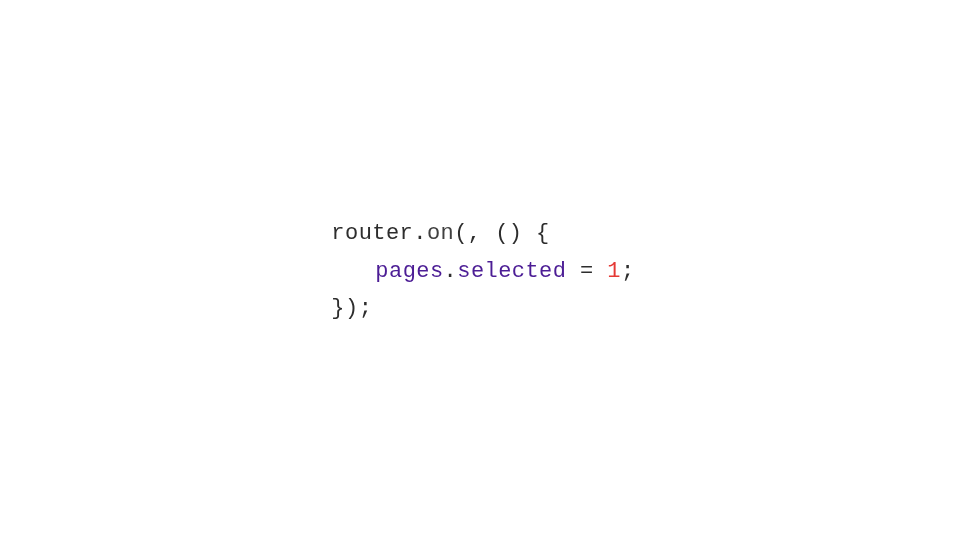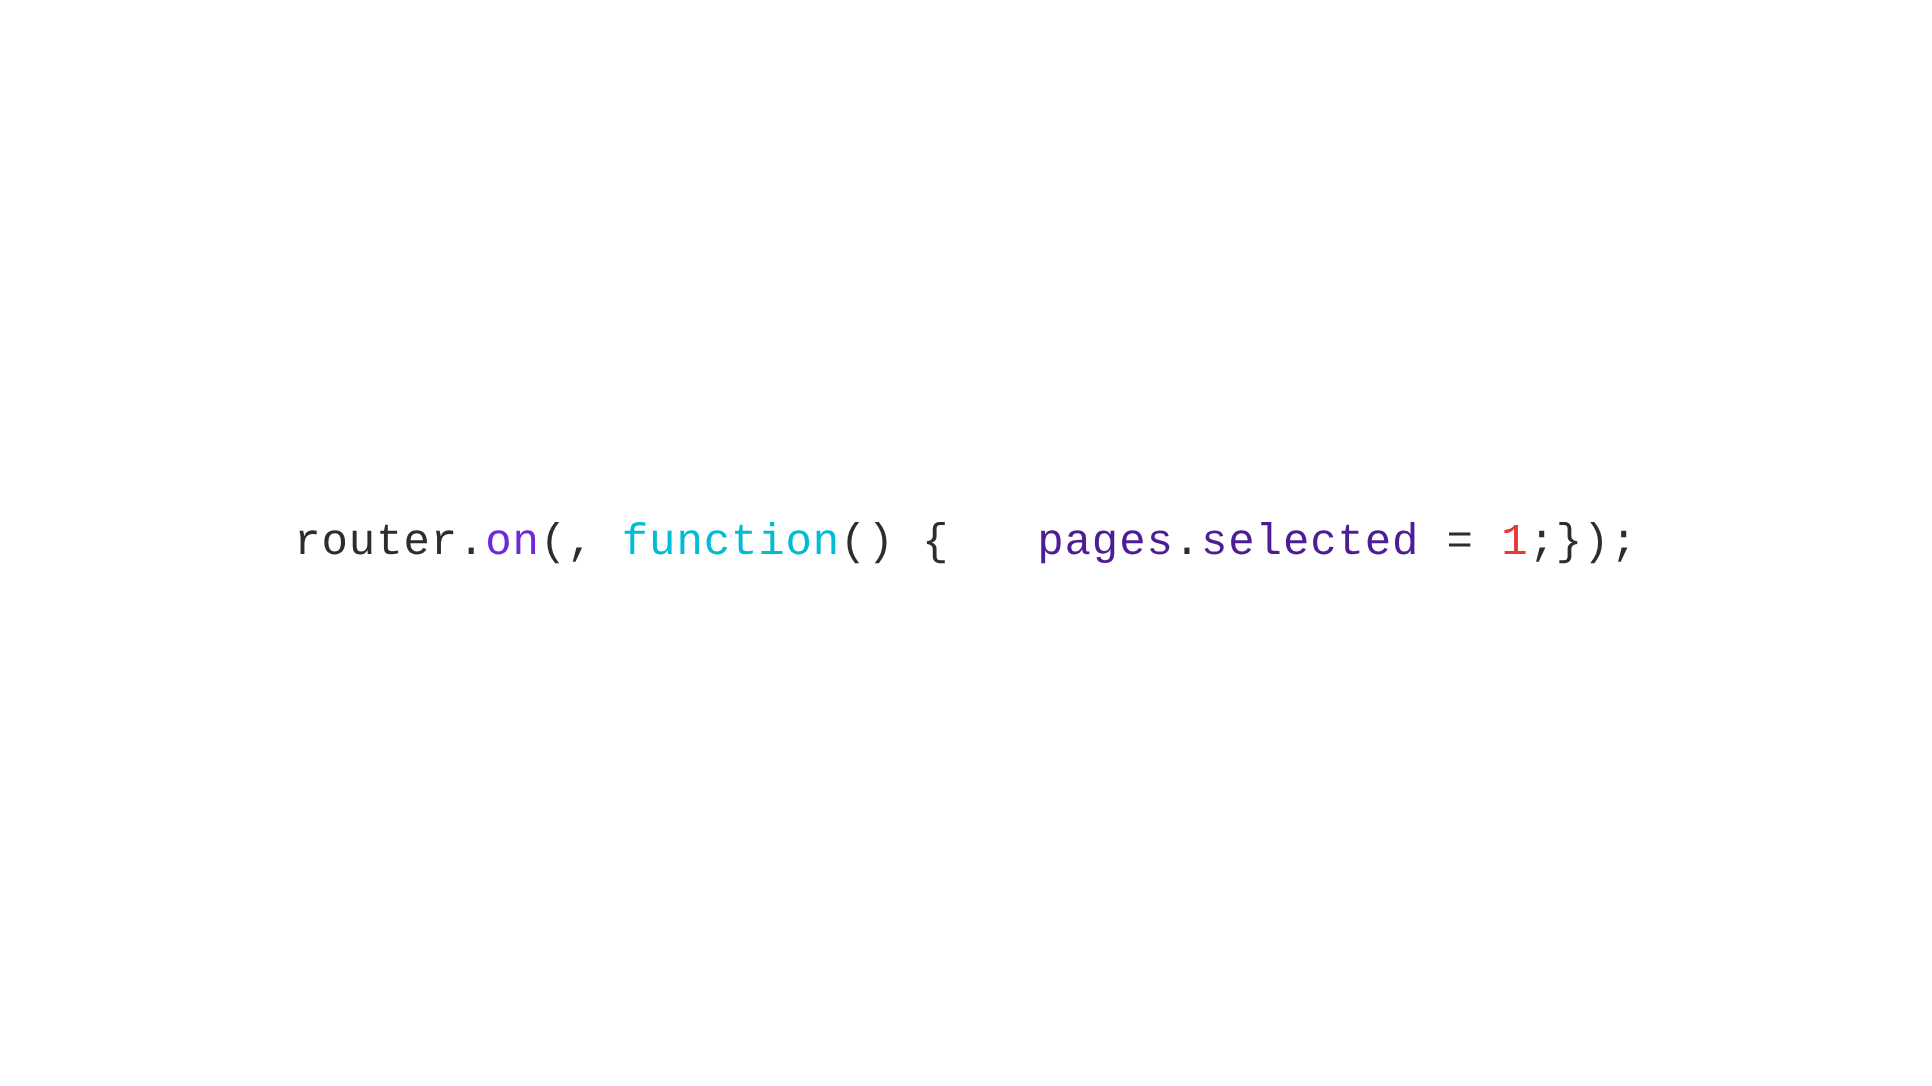--- a/index.html
+++ b/index.html
@@ -13,51 +13,52 @@
       height: 543px;
       background-color: #ffffff;
       display: flex;
       align-items: center;
       justify-content: center;
       font-family: 'Courier New', Courier, monospace;
     }
 
     .code-block {
       display: flex;
+      flex-direction: column;
       gap: 0;
       font-size: 22px;
       line-height: 1.7;
       letter-spacing: 0.02em;
     }
 
     .code-line {
       display: flex;
       align-items: baseline;
       white-space: pre;
     }
 
     .indent {
       display: inline-block;
       width: 2em;
     }
 
     .color-default  { color: #2d2d2d; }
-    .color-method   { color: #6d28d9; text-align: right; }   
+    .color-method   { color: #404040; text-align: right; }   
     .color-string   { color: #00bcd4; }   
     .color-keyword  { color: #00bcd4; }   
     .color-number   { color: #e53935; }
     .color-property { color: #4c1d95; }
   </style>
 </head>
 <body>
 
 <div class="code-block">
 
   <div class="code-line">
-    <span class="color-default">router</span><span class="color-default">.</span><span class="color-method">on</span><span class="color-default">(</span><span class="color-default">, </span><span class="color-keyword">function</span><span class="color-default">()</span><span class="color-default"> {</span>
+    <span class="color-default">router</span><span class="color-default">.</span><span class="color-method">on</span><span class="color-default">(</span><span class="color-default">, </span><span class="color-default">()</span><span class="color-default"> {</span>
   </div>
 
   <div class="code-line">
     <span class="color-default indent">  </span><span class="color-property">pages</span><span class="color-default">.</span><span class="color-property">selected</span><span class="color-default"> = </span><span class="color-number">1</span><span class="color-default">;</span>
   </div>
 
   <div class="code-line">
     <span class="color-default">});</span>
   </div>
 

